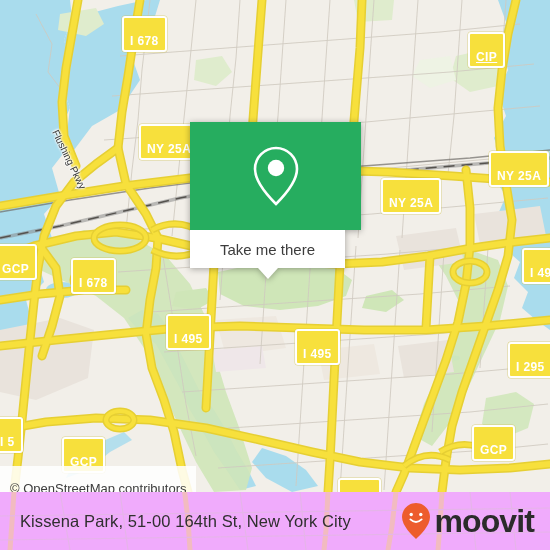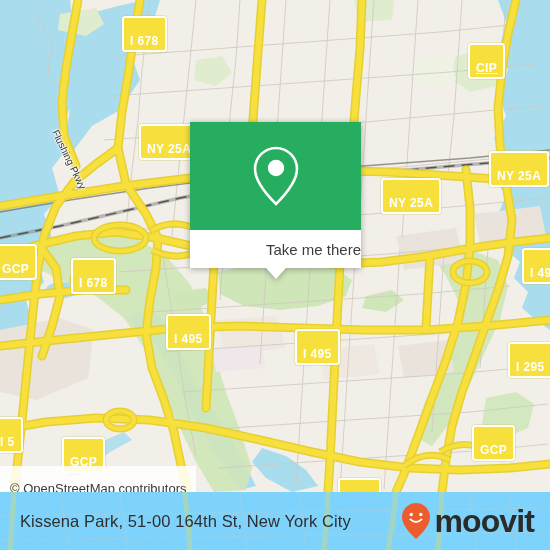--- a/index.html
+++ b/index.html
@@ -64,25 +64,25 @@
     filter: drop-shadow(0 1px 3px rgba(0,0,0,0.33));
   }
   #callout-green {
     width: 171px; height: 108px;
     background: #26ad5f;
     display: flex;
     align-items: center;
     justify-content: center;
   }
   #callout-white {
-    width: 171px; height: 38px;
+    width: 155px; height: 38px;
     background: #ffffff;
     display: flex;
     align-items: center;
-    justify-content: flex-end;
+    justify-content: center;
     position: relative;
   }
   #callout-label {
     color: #3c3c3c;
     font-size: 15px;
     font-family: "Liberation Sans", sans-serif;
   }
   #callout-tail {
     position: absolute;
     left: 50%; top: 100%;
@@ -106,21 +106,21 @@
     font-size: 13px;
     font-family: "Liberation Sans", sans-serif;
     white-space: nowrap;
   }
 
   
   #footer {
     position: absolute;
     left: 0; top: 492px;
     width: 550px; height: 58px;
-    background: #7dd3fc;
+    background: #f0abfc;
     display: flex;
     align-items: center;
     justify-content: space-between;
     padding: 0 16px 0 20px;
     overflow: hidden;
   }
   #footer-watermark {
     position: absolute;
     left: 0; top: -492px;
     opacity: 0.30;
@@ -344,21 +344,21 @@
           <path d="M152,230 q26,-14 52,4"></path>
           <path d="M152,250 q28,14 56,-4"></path>
           <path d="M440,452 q26,-16 52,2"></path>
           <path d="M404,466 q22,-18 46,-6"></path>
         </g>
       </g>
     </svg>
 
     <div id="shield-layer">
         <div class="shield" style="left: 122px; top: 16px;">I 678</div>
-        <div class="shield" style="left: 468px; top: 43px; text-decoration: underline;">CIP</div>
+        <div class="shield" style="left: 468px; top: 32px; text-decoration: underline;">CIP</div>
         <div class="shield" style="left: 139px; top: 124px;">NY 25A</div>
         <div class="shield" style="left: 489px; top: 151px;">NY 25A</div>
         <div class="shield" style="left: 381px; top: 178px;">NY 25A</div>
         <div class="shield" style="left: 71px; top: 258px;">I 678</div>
         <div class="shield" style="left: -6px; top: 244px;">GCP</div>
         <div class="shield" style="left: 166px; top: 314px;">I 495</div>
         <div class="shield" style="left: 295px; top: 329px;">I 495</div>
         <div class="shield" style="left: 522px; top: 248px;">I 495</div>
         <div class="shield" style="left: 463px; top: 342px; margin-left: 45px;">I 295</div>
         <div class="shield" style="left: -8px; top: 417px;">I 5</div>

